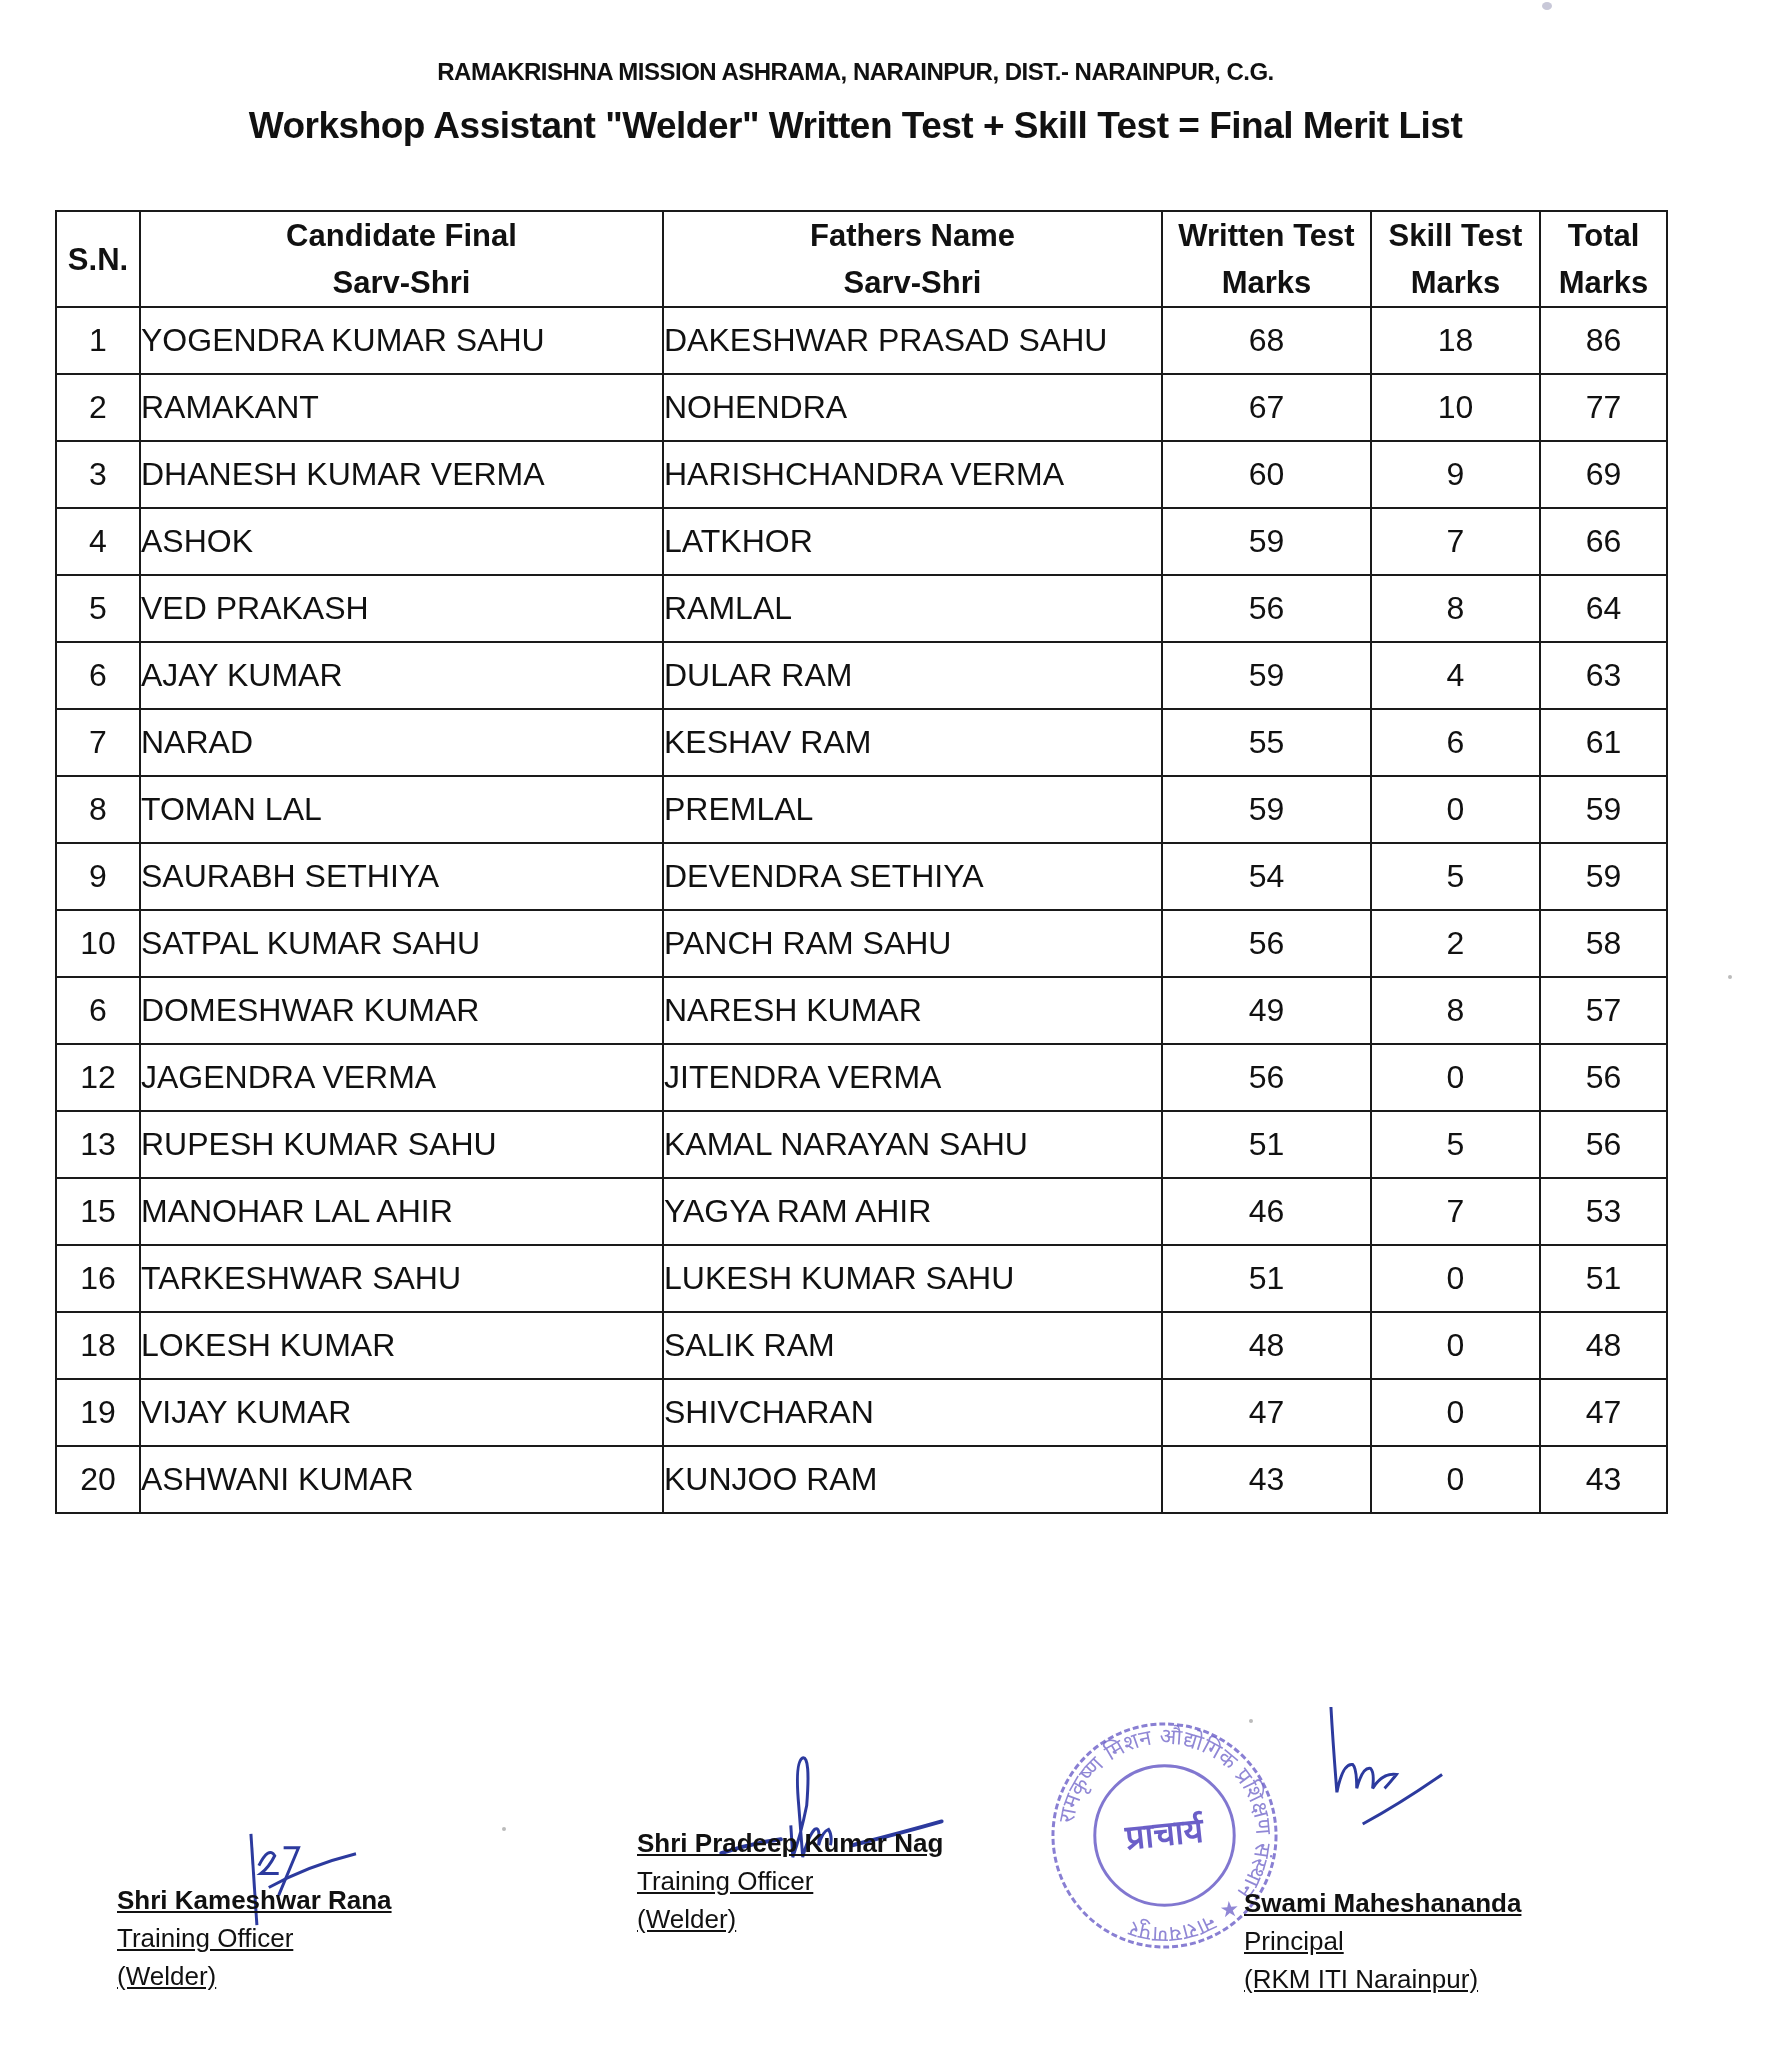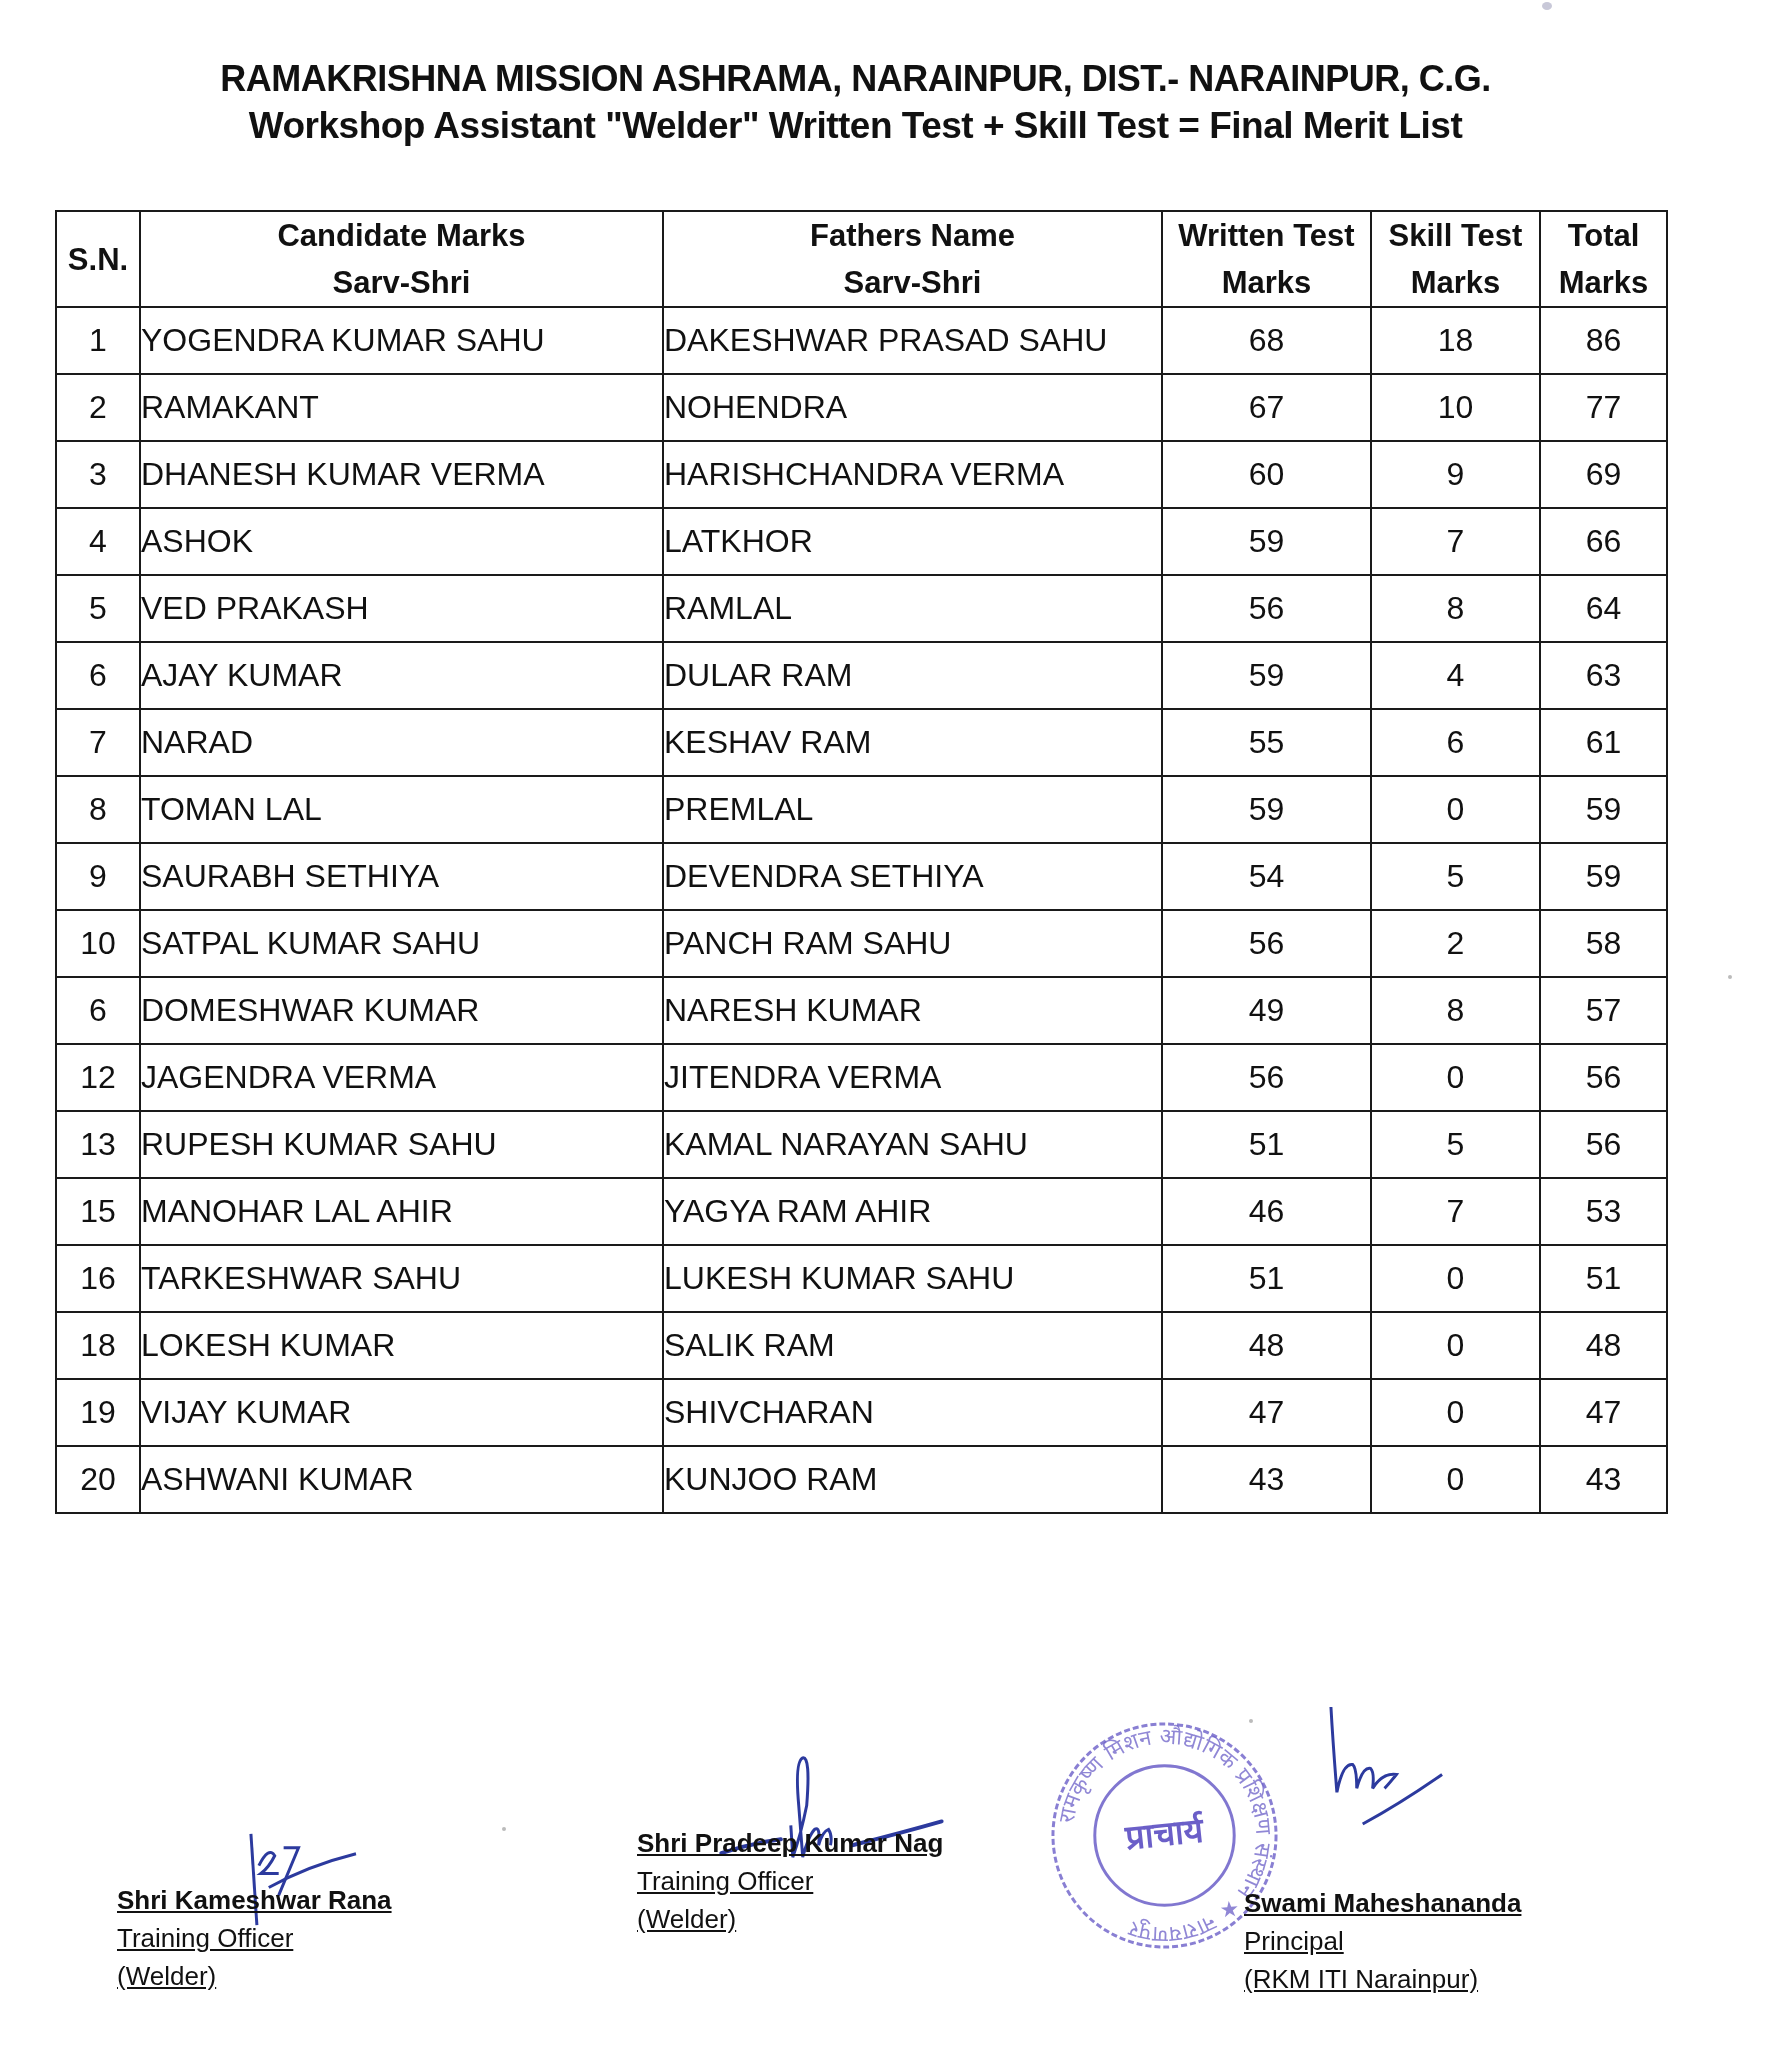--- a/index.html
+++ b/index.html
@@ -2,21 +2,21 @@
 <html><head>
 <meta charset="utf-8">
 <style>
   html, body { margin: 0; padding: 0; background: #ffffff; }
   body {
     width: 1787px; height: 2068px; position: relative; overflow: hidden;
     font-family: "Liberation Sans", sans-serif; color: #111;
   }
   .title1 {
     position: absolute; left: 0; width: 1711px; top: 58px; text-align: center;
-    font-size: 36px; font-weight: bold; letter-spacing: -0.5px;
+    font-size: 24px; font-weight: bold; letter-spacing: -0.5px;
   }
   .title2 {
     position: absolute; left: 0; width: 1711px; top: 105px; text-align: center;
     font-size: 37px; font-weight: bold; letter-spacing: -0.5px;
   }
   table.merit {
     position: absolute; left: 55px; top: 210px; width: 1612px;
     border-collapse: collapse; table-layout: fixed;
   }
   table.merit th, table.merit td {
@@ -58,21 +58,21 @@
       <col class="c-name">
       <col class="c-father">
     <col class="c-written">
       <col class="c-skill">
       <col class="c-total">
   </colgroup>
   <thead>
     <tr>
       <th><span>S.N.</span></th>
       <th>
-        <div>Candidate Marks</div>
+        <div>Candidate Final</div>
         <div>Sarv-Shri</div>
       </th>
       <th>
         <div>Fathers Name</div>
         <div>Sarv-Shri</div>
       </th>
       <th>
         <div>Written Test</div>
         <div>Marks</div>
       </th>

